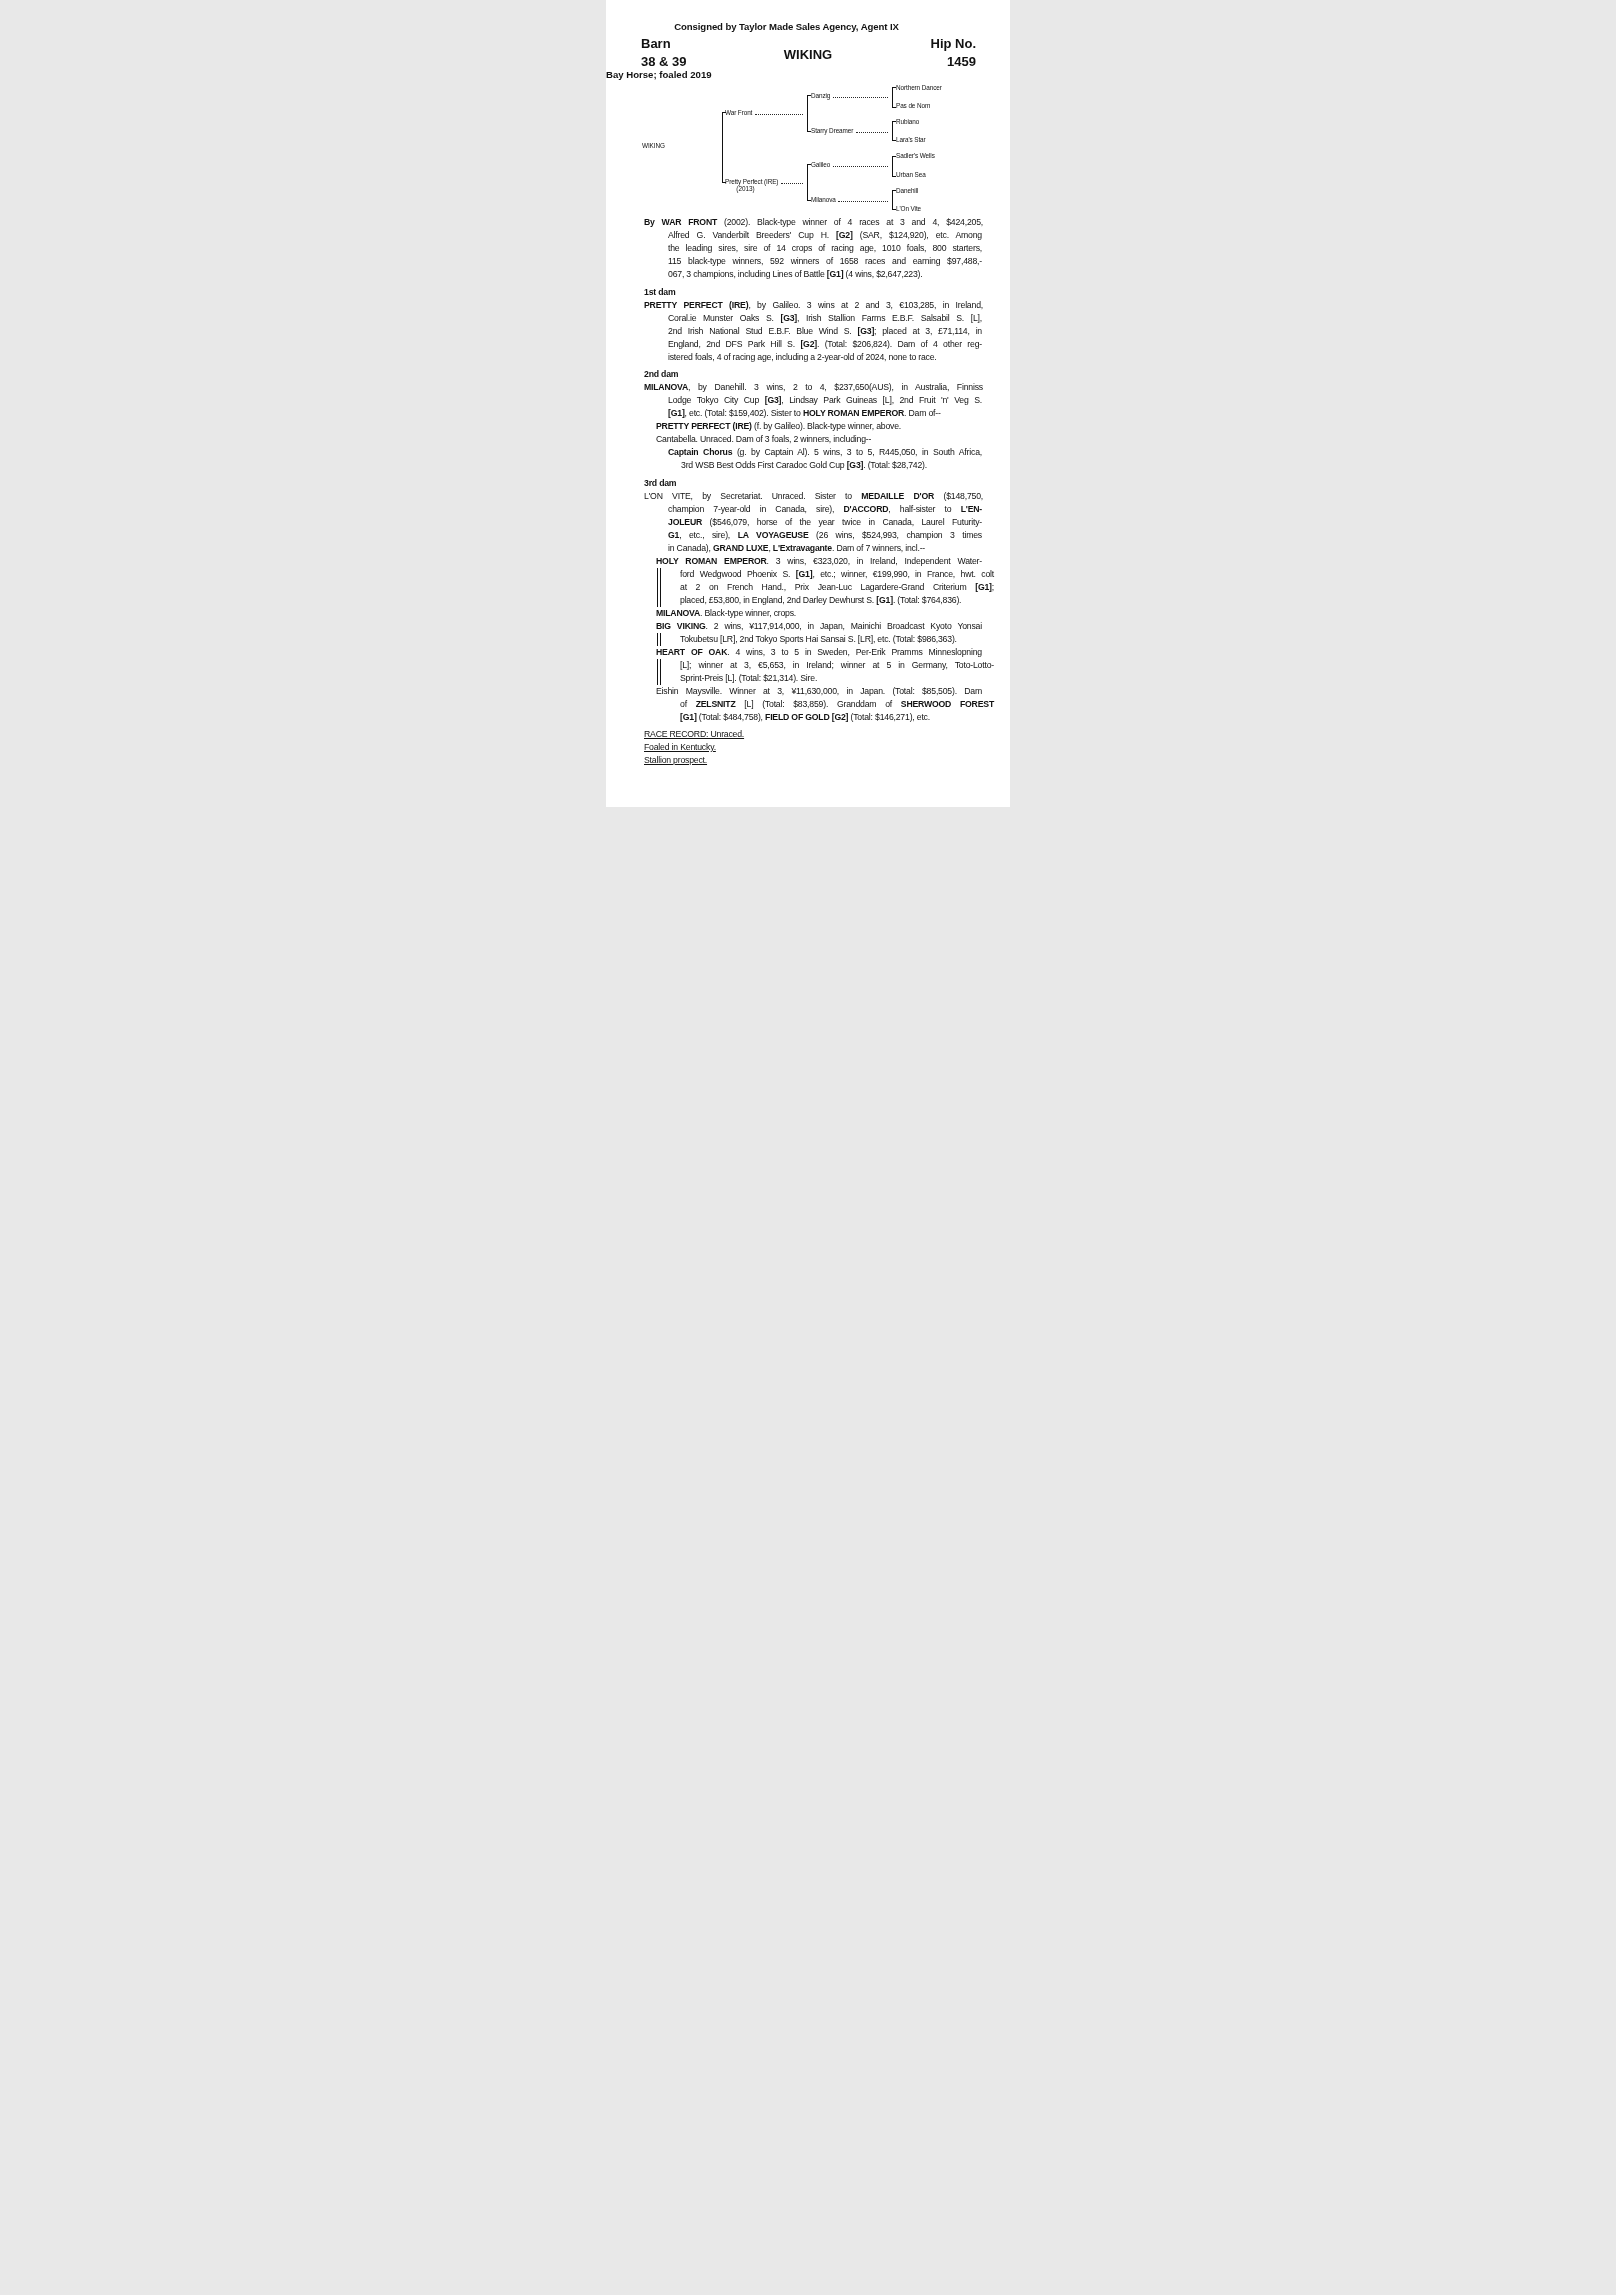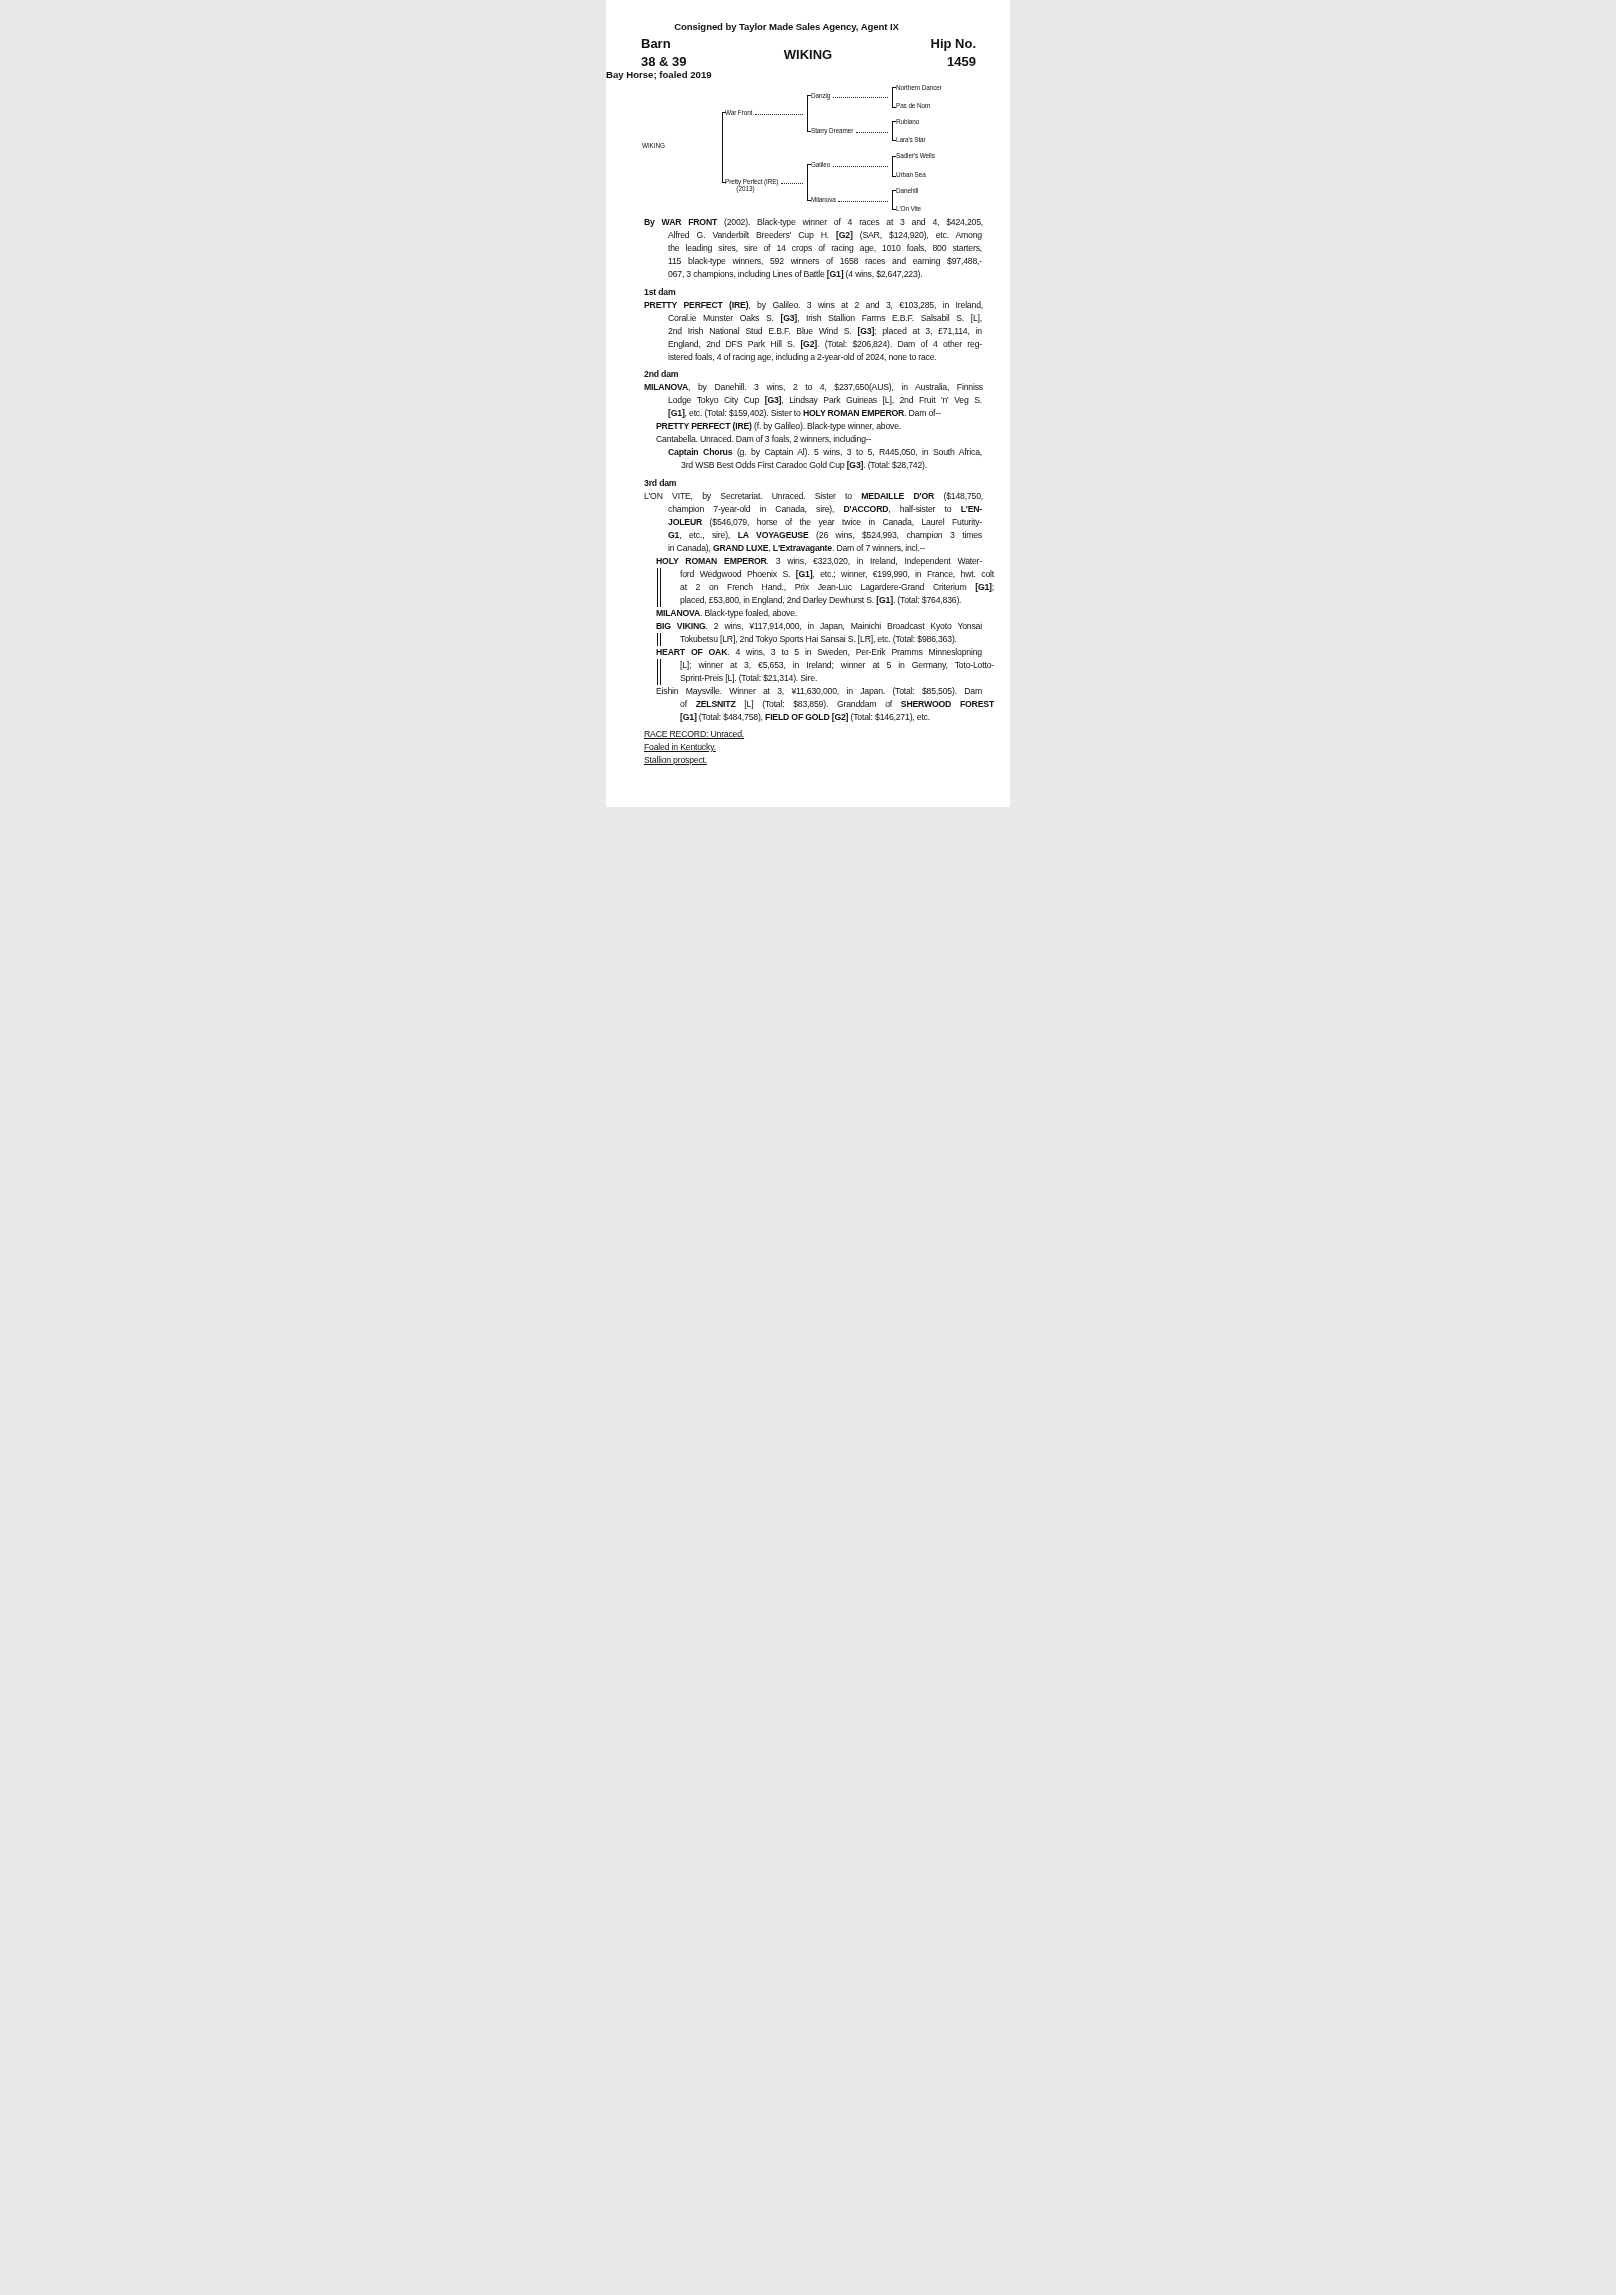--- a/index.html
+++ b/index.html
@@ -152,21 +152,21 @@
       <div class="ln L0 gap-dam"><span class="b">3rd dam</span></div>
       <div class="ln L0 j"><span>L'ON VITE, by Secretariat. Unraced. Sister to </span><span class="b">MEDAILLE D'OR</span><span> ($148,750,</span></div>
       <div class="ln L0c j"><span>champion 7-year-old in Canada, sire), </span><span class="b">D'ACCORD</span><span>, half-sister to </span><span class="b">L'EN-</span></div>
       <div class="ln L0c j"><span class="b">JOLEUR</span><span> ($546,079, horse of the year twice in Canada, Laurel Futurity-</span></div>
       <div class="ln L0c j"><span class="b">G1</span><span>, etc., sire), </span><span class="b">LA VOYAGEUSE</span><span> (26 wins, $524,993, champion 3 times</span></div>
       <div class="ln L0c"><span>in Canada), </span><span class="b">GRAND LUXE</span><span>, </span><span class="b">L'Extravagante</span><span>. Dam of 7 winners, incl.--</span></div>
       <div class="ln L1 j"><span class="b">HOLY ROMAN EMPEROR</span><span>. 3 wins, €323,020, in Ireland, Independent Water-</span></div>
       <div class="ln L1c j bars"><span>ford Wedgwood Phoenix S. </span><span class="b">[G1]</span><span>, etc.; winner, €199,990, in France, hwt. colt</span></div>
       <div class="ln L1c j bars"><span>at 2 on French Hand., Prix Jean-Luc Lagardere-Grand Criterium </span><span class="b">[G1]</span><span>;</span></div>
       <div class="ln L1c bars"><span>placed, £53,800, in England, 2nd Darley Dewhurst S. </span><span class="b">[G1]</span><span>. (Total: $764,836).</span></div>
-      <div class="ln L1"><span class="b">MILANOVA</span><span>. Black-type foaled, above.</span></div>
+      <div class="ln L1"><span class="b">MILANOVA</span><span>. Black-type winner, crops.</span></div>
       <div class="ln L1 j"><span class="b">BIG VIKING</span><span>. 2 wins, ¥117,914,000, in Japan, Mainichi Broadcast Kyoto Yonsai</span></div>
       <div class="ln L1c bars"><span>Tokubetsu [LR], 2nd Tokyo Sports Hai Sansai S. [LR], etc. (Total: $986,363).</span></div>
       <div class="ln L1 j"><span class="b">HEART OF OAK</span><span>. 4 wins, 3 to 5 in Sweden, Per-Erik Pramms Minneslopning</span></div>
       <div class="ln L1c j bars"><span>[L]; winner at 3, €5,653, in Ireland; winner at 5 in Germany, Toto-Lotto-</span></div>
       <div class="ln L1c bars"><span>Sprint-Preis [L]. (Total: $21,314). Sire.</span></div>
       <div class="ln L1 j"><span>Eishin Maysville. Winner at 3, ¥11,630,000, in Japan. (Total: $85,505). Dam</span></div>
       <div class="ln L1c j"><span>of </span><span class="b">ZELSNITZ</span><span> [L] (Total: $83,859). Granddam of </span><span class="b">SHERWOOD FOREST</span></div>
       <div class="ln L1c"><span class="b">[G1]</span><span> (Total: $484,758), </span><span class="b">FIELD OF GOLD [G2]</span><span> (Total: $146,271), etc.</span></div>
       <div class="ln L0 gap-race"><span>RACE RECORD: Unraced.</span></div>
       <div class="ln L0 gap-end"><span>Foaled in Kentucky.</span></div>

